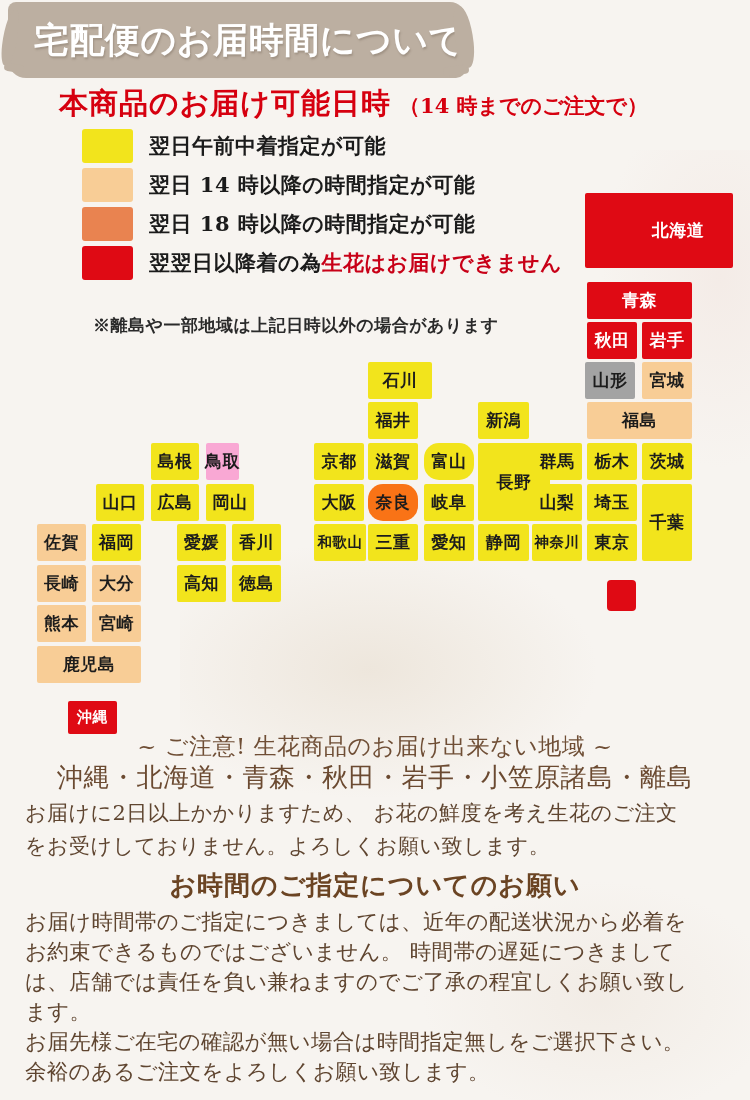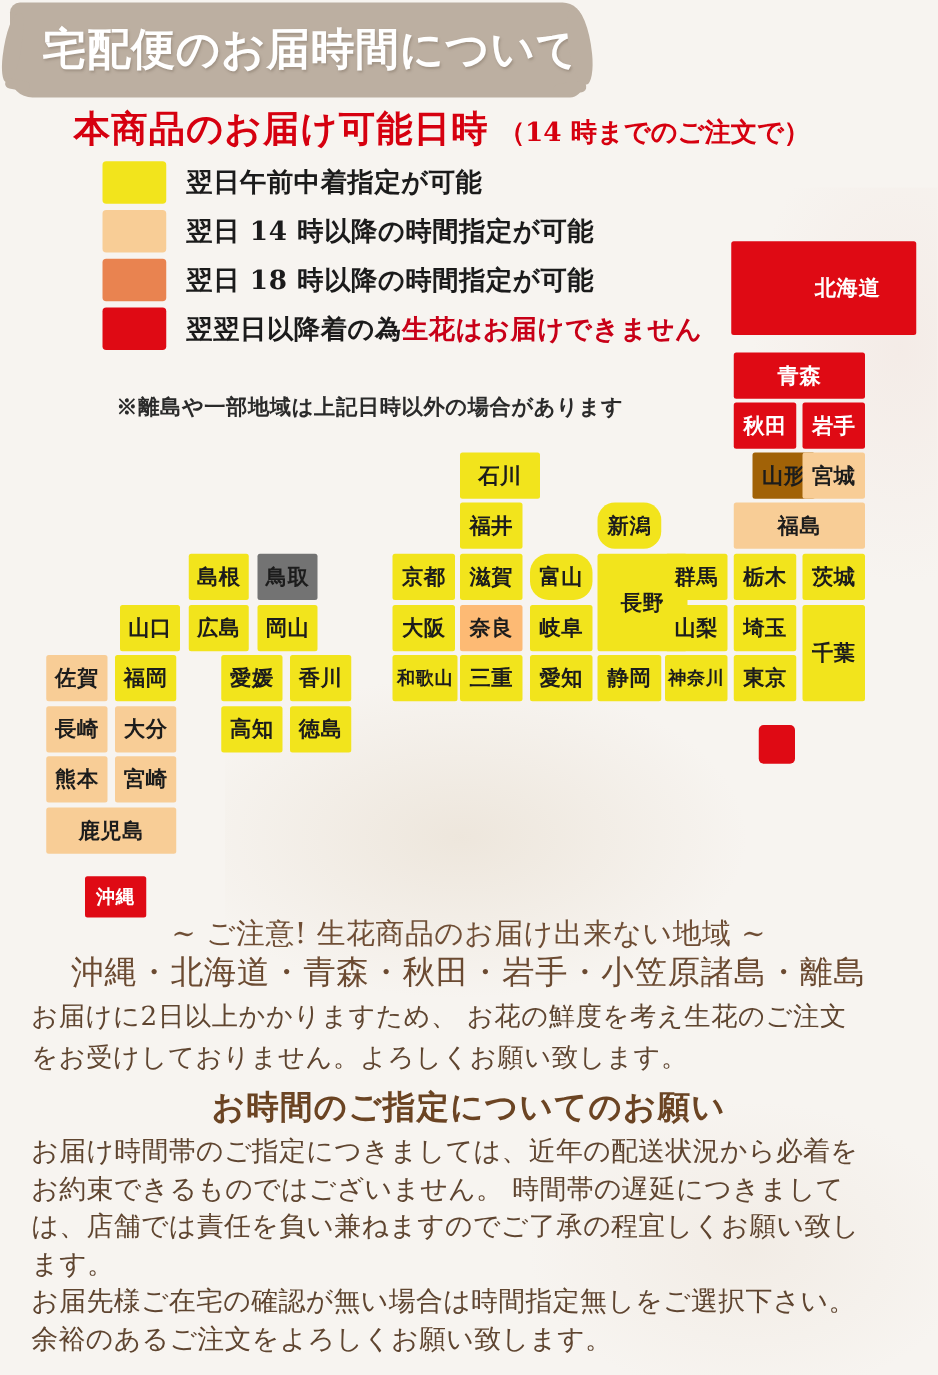--- a/index.html
+++ b/index.html
@@ -96,40 +96,40 @@
     </div>
   </div>
 
 <div class="footnote">※離島や一部地域は上記日時以外の場合があります</div>
 
 <div class="map">
     <div class="pref" style="left: 585px; top: 193px; width: 110px; height: 75px; background: rgb(223, 10, 20); color: rgb(255, 255, 255); padding-left: 38px;">北海道</div>
     <div class="pref" style="left: 587px; top: 282px; width: 105px; height: 37px; background: rgb(223, 10, 20); color: rgb(255, 255, 255);">青森</div>
     <div class="pref" style="left: 587px; top: 322px; width: 50px; height: 37px; background: rgb(223, 10, 20); color: rgb(255, 255, 255);">秋田</div>
     <div class="pref" style="left: 642px; top: 322px; width: 50px; height: 37px; background: rgb(223, 10, 20); color: rgb(255, 255, 255);">岩手</div>
-    <div class="pref" style="left: 602px; top: 362px; width: 50px; height: 37px; background: #a16207;">山形</div>
+    <div class="pref" style="left: 585px; top: 362px; width: 50px; height: 37px; background: #a3a3a3;">山形</div>
     <div class="pref" style="left: 642px; top: 362px; width: 50px; height: 37px; background: rgb(248, 205, 150);">宮城</div>
     <div class="pref" style="left: 587px; top: 402px; width: 105px; height: 37px; background: rgb(248, 205, 150);">福島</div>
     <div class="pref" style="left: 368px; top: 362px; width: 64px; height: 37px; background: rgb(242, 228, 28);">石川</div>
     <div class="pref" style="left: 368px; top: 402px; width: 50px; height: 37px; background: rgb(242, 228, 28);">福井</div>
-    <div class="pref" style="left: 478px; top: 402px; width: 51px; height: 37px; background: rgb(242, 228, 28); border-radius: 14px;">新潟</div>
+    <div class="pref" style="left: 478px; top: 402px; width: 51px; height: 37px; background: rgb(242, 228, 28);">新潟</div>
     <div class="pref" style="left: 151px; top: 443px; width: 48px; height: 37px; background: rgb(242, 228, 28); text-align: right;">島根</div>
-    <div class="pref" style="left: 206px; top: 443px; width: 48px; height: 37px; background: #737373;">鳥取</div>
+    <div class="pref" style="left: 206px; top: 443px; width: 33px; height: 37px; background: #f9a8d4;">鳥取</div>
     <div class="pref" style="left: 314px; top: 443px; width: 50px; height: 37px; background: rgb(242, 228, 28);">京都</div>
     <div class="pref" style="left: 368px; top: 443px; width: 50px; height: 37px; background: rgb(242, 228, 28);">滋賀</div>
     <div class="pref" style="left: 424px; top: 443px; width: 50px; height: 37px; background: rgb(242, 228, 28); border-radius: 15px;">富山</div>
     <div class="pref" style="left: 478px; top: 443px; width: 72px; height: 78px; background: rgb(242, 228, 28);">長野</div>
     <div class="pref" style="left: 532px; top: 443px; width: 50px; height: 37px; background: rgb(242, 228, 28);">群馬</div>
     <div class="pref" style="left: 587px; top: 443px; width: 50px; height: 37px; background: rgb(242, 228, 28);">栃木</div>
     <div class="pref" style="left: 642px; top: 443px; width: 50px; height: 37px; background: rgb(242, 228, 28);">茨城</div>
     <div class="pref" style="left: 96px; top: 484px; width: 48px; height: 37px; background: rgb(242, 228, 28);">山口</div>
     <div class="pref" style="left: 151px; top: 484px; width: 48px; height: 37px; background: rgb(242, 228, 28);">広島</div>
     <div class="pref" style="left: 206px; top: 484px; width: 48px; height: 37px; background: rgb(242, 228, 28);">岡山</div>
     <div class="pref" style="left: 314px; top: 484px; width: 50px; height: 37px; background: rgb(242, 228, 28);">大阪</div>
-    <div class="pref" style="left: 368px; top: 484px; width: 50px; height: 37px; background: #fdba74;">奈良</div>
+    <div class="pref" style="left: 368px; top: 484px; width: 50px; height: 37px; background: #f97316; border-radius: 15px;">奈良</div>
     <div class="pref" style="left: 424px; top: 484px; width: 50px; height: 37px; background: rgb(242, 228, 28);">岐阜</div>
     <div class="pref" style="left: 532px; top: 484px; width: 50px; height: 37px; background: rgb(242, 228, 28);">山梨</div>
     <div class="pref" style="left: 587px; top: 484px; width: 50px; height: 37px; background: rgb(242, 228, 28);">埼玉</div>
     <div class="pref" style="left: 642px; top: 484px; width: 50px; height: 77px; background: rgb(242, 228, 28);">千葉</div>
     <div class="pref" style="left: 37px; top: 524px; width: 49px; height: 37px; background: rgb(248, 205, 150);">佐賀</div>
     <div class="pref" style="left: 92px; top: 524px; width: 49px; height: 37px; background: rgb(242, 228, 28);">福岡</div>
     <div class="pref" style="left: 177px; top: 524px; width: 49px; height: 37px; background: rgb(242, 228, 28);">愛媛</div>
     <div class="pref" style="left: 232px; top: 524px; width: 49px; height: 37px; background: rgb(242, 228, 28);">香川</div>
     <div class="pref" style="left: 314px; top: 524px; width: 52px; height: 37px; background: rgb(242, 228, 28); font-size: 14.5px;">和歌山</div>
     <div class="pref" style="left: 368px; top: 524px; width: 50px; height: 37px; background: rgb(242, 228, 28);">三重</div>

